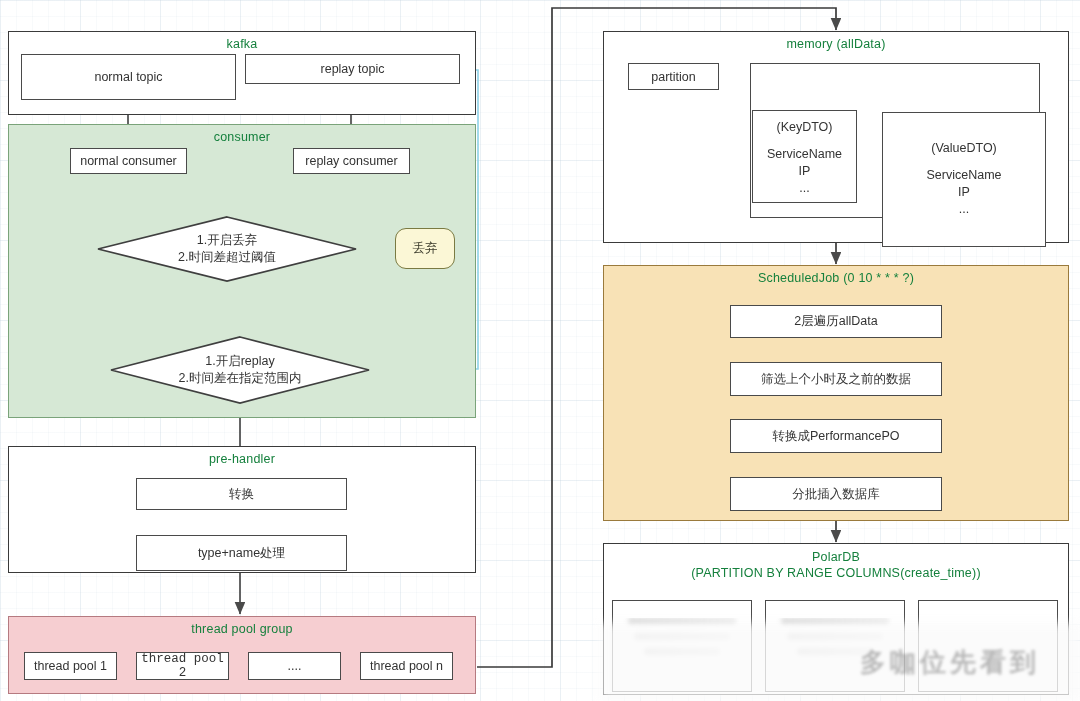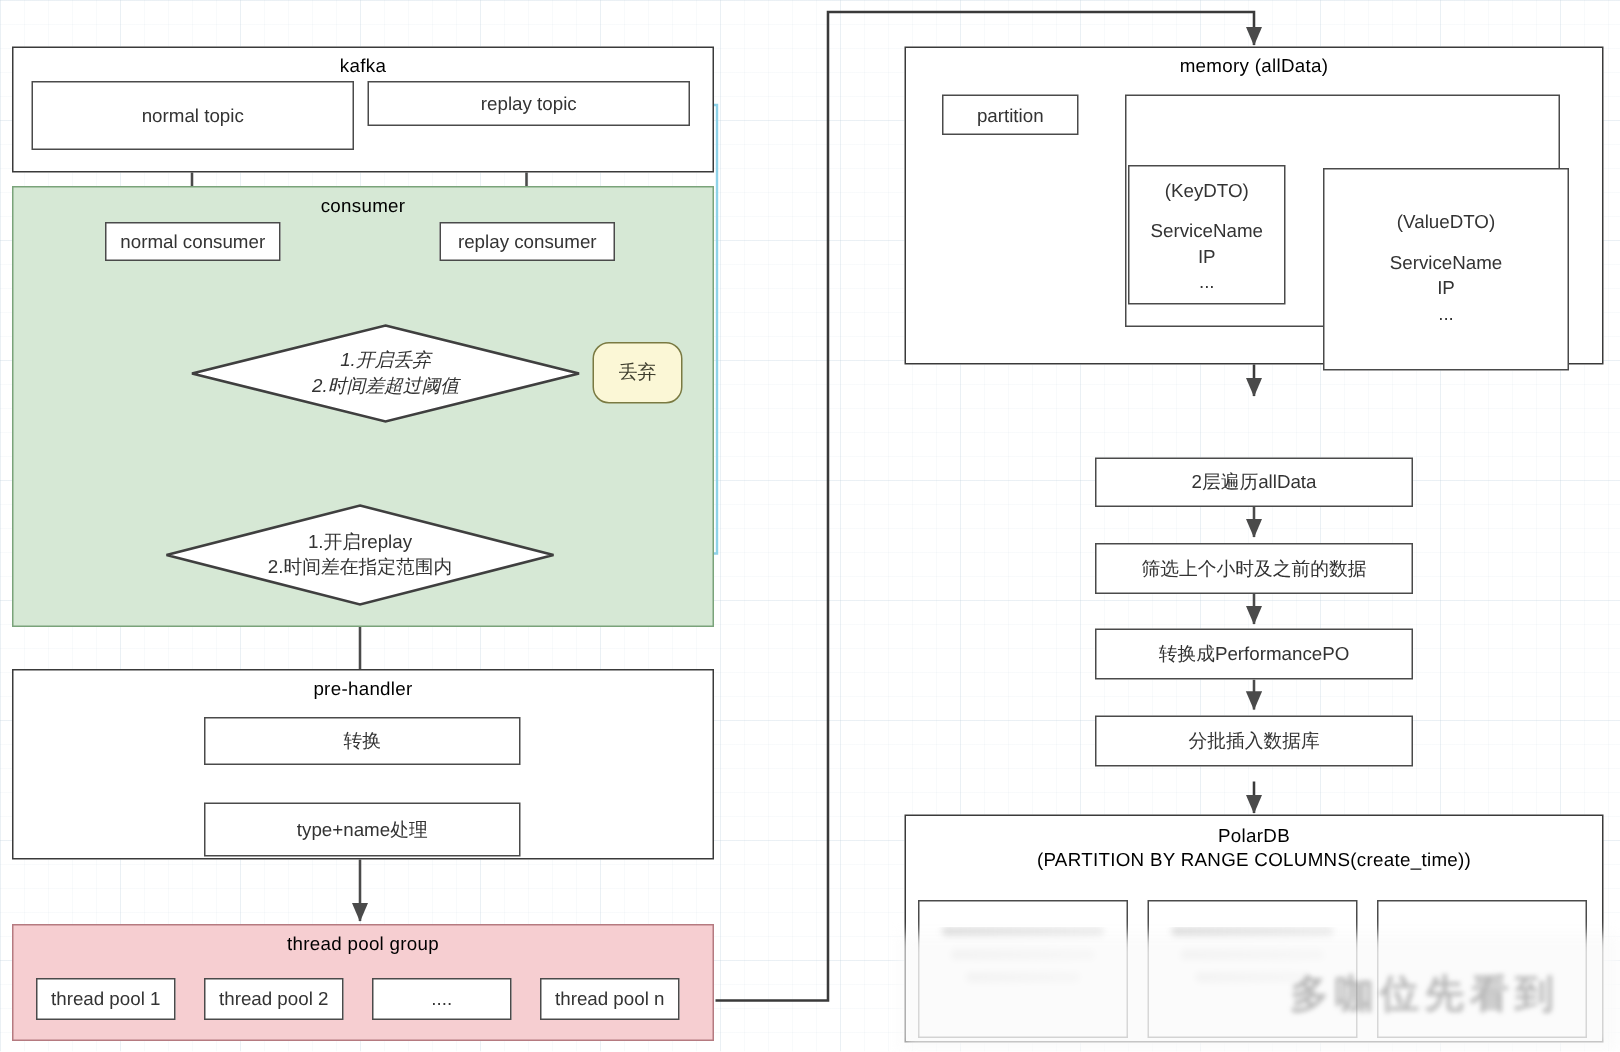--- a/index.html
+++ b/index.html
@@ -20,21 +20,21 @@
     background-size:80px 80px,80px 80px,16px 16px,16px 16px;
   }
   .node{position:absolute;box-sizing:border-box;}
   
   .panel{
     border:1.6px solid #3a3a3a;
     background:#ffffff;
   }
   .panel-title{
     position:absolute;left:0;right:0;top:5px;
-    text-align:center;font-size:12.5px;color:#000000;
+    text-align:center;font-size:12.5px;color:#15803d;
     letter-spacing:.2px;
   }
   .panel-title.two-line{line-height:16px;}
   .panel-green{background:#d6e8d5;border:1.6px solid #7aa37a;text-decoration:underline;}
   .panel-pink{background:#f6ced1;border:1.6px solid #b57a80;}
   .panel-orange{background:#f8e2b6;border:1.6px solid #9a7a3c;}
   
   .box{
     border:1.6px solid #4a4a4a;
     background:#ffffff;
@@ -161,21 +161,21 @@
   <div class="node panel-green" style="left:8px;top:124px;width:468px;height:294px;">
     <div class="panel-title">consumer</div>
   </div>
   <div class="node box" style="left:70px;top:148px;width:117px;height:26px;">
     <span>normal consumer</span>
   </div>
   <div class="node box" style="left:293px;top:148px;width:117px;height:26px;">
     <span>replay consumer</span>
   </div>
 
-  <div class="diamond-wrap" style="left:127px;top:216px;width:260px;height:66px;font-style:italic;">
+  <div class="diamond-wrap" style="left:97px;top:216px;width:260px;height:66px;">
     <svg width="260" height="66" viewBox="0 0 260 66">
       <polygon points="130,1 259,33 130,65 1,33" fill="#ffffff" stroke="#3f3f3f" stroke-width="1.7"></polygon>
     </svg>
     <div class="diamond-label">
       <span>1.开启丢弃</span><br>
       <span>2.时间差超过阈值</span>
     </div>
   </div>
 
   <div class="node rounded" style="left:395px;top:228px;width:60px;height:41px;font-family:Liberation Serif, serif;">
@@ -201,21 +201,21 @@
   <div class="node box" style="left:136px;top:535px;width:211px;height:36px;">
     <span>type+name处理</span>
   </div>
 
   <div class="node panel-pink" style="left:8px;top:616px;width:468px;height:78px;">
     <div class="panel-title">thread pool group</div>
   </div>
   <div class="node box" style="left:24px;top:652px;width:93px;height:28px;">
     <span>thread pool 1</span>
   </div>
-  <div class="node box" style="left:136px;top:652px;width:93px;height:28px;">
+  <div class="node box" style="left:136px;top:652px;width:93px;height:28px;font-family:Liberation Mono, monospace;">
     <span>thread pool 2</span>
   </div>
   <div class="node box" style="left:248px;top:652px;width:93px;height:28px;">
     <span>....</span>
   </div>
   <div class="node box" style="left:360px;top:652px;width:93px;height:28px;">
     <span>thread pool n</span>
   </div>
 
   <div class="node panel" style="left:603px;top:31px;width:466px;height:212px;">
@@ -236,20 +236,23 @@
   </div>
 
   <div class="node box multi" style="left:882px;top:72px;width:164px;height:135px;padding-top:27px;">
     <span class="kv-line">(ValueDTO)</span>
     <span class="kv-gap"></span>
     <span class="kv-line">ServiceName</span>
     <span class="kv-line">IP</span>
     <span class="kv-line">...</span>
   </div>
 
+  <div class="node panel-orange" style="left:603px;top:265px;width:466px;height:256px;">
+    <div class="panel-title">ScheduledJob (0 10 * * * ?)</div>
+  </div>
   <div class="node box" style="left:730px;top:305px;width:212px;height:33px;">
     <span>2层遍历allData</span>
   </div>
   <div class="node box" style="left:730px;top:419px;width:212px;height:34px;">
     <span>转换成PerformancePO</span>
   </div>
   <div class="node box" style="left:730px;top:362px;width:212px;height:34px;">
     <span>筛选上个小时及之前的数据</span>
   </div>
   <div class="node box" style="left:730px;top:477px;width:212px;height:34px;">

